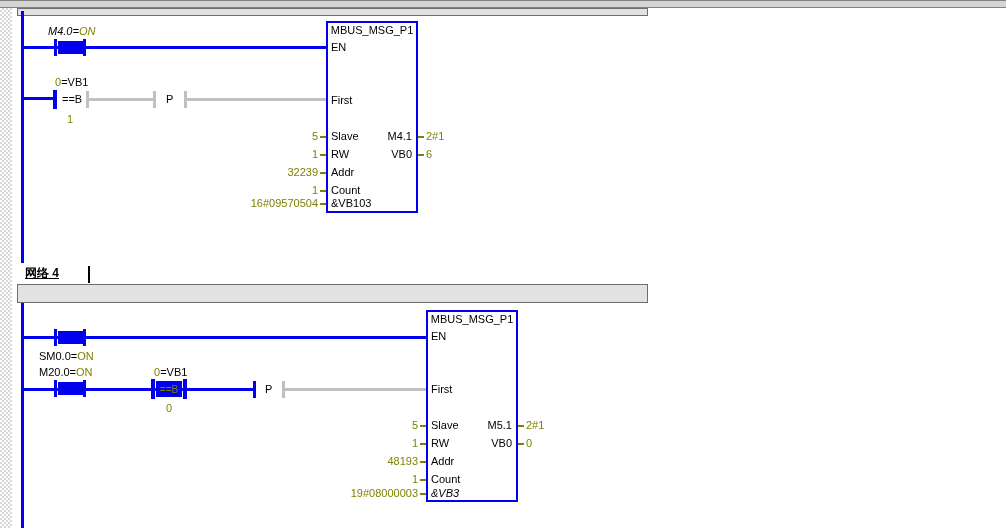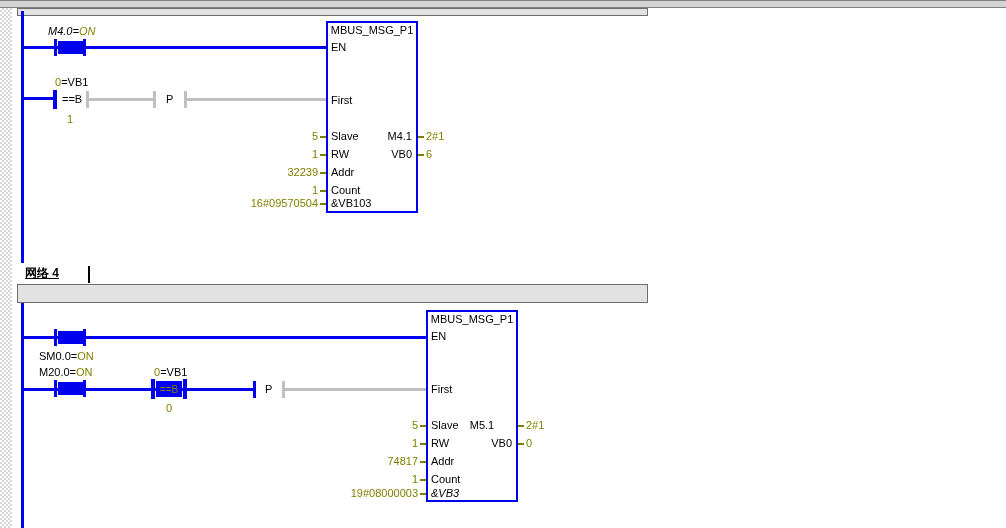--- a/index.html
+++ b/index.html
@@ -125,33 +125,33 @@
   <div class="txt" style="left:431px;top:383px;">First</div>
 
   <div class="txt olv ralign" style="left:278px;top:419px;width:140px;">5</div>
   <div class="dash" style="left:420px;top:425px;"></div>
   <div class="txt" style="left:431px;top:419px;">Slave</div>
 
   <div class="txt olv ralign" style="left:278px;top:437px;width:140px;">1</div>
   <div class="dash" style="left:420px;top:443px;"></div>
   <div class="txt" style="left:431px;top:437px;">RW</div>
 
-  <div class="txt olv ralign" style="left:278px;top:455px;width:140px;">74817</div>
+  <div class="txt olv ralign" style="left:278px;top:455px;width:140px;">48193</div>
   <div class="dash" style="left:420px;top:461px;"></div>
   <div class="txt" style="left:431px;top:455px;">Addr</div>
 
   <div class="txt olv ralign" style="left:278px;top:473px;width:140px;">1</div>
   <div class="dash" style="left:420px;top:479px;"></div>
   <div class="txt" style="left:431px;top:473px;">Count</div>
 
   <div class="txt olv ralign" style="left:278px;top:487px;width:140px;">19#08000003</div>
   <div class="dash" style="left:420px;top:493px;"></div>
   <div class="txt" style="left:431px;top:487px;font-style:italic;">&amp;VB3</div>
 
-  <div class="txt ralign" style="left:452px;top:419px;width:60px;text-align:center;">M5.1</div>
+  <div class="txt ralign" style="left:452px;top:419px;width:60px;">M5.1</div>
   <div class="dash" style="left:518px;top:425px;"></div>
   <div class="txt olv" style="left:526px;top:419px;">2#1</div>
 
   <div class="txt ralign" style="left:452px;top:437px;width:60px;">VB0</div>
   <div class="dash" style="left:518px;top:443px;"></div>
   <div class="txt olv" style="left:526px;top:437px;">0</div>
 
 </div>
 
 </body></html>

